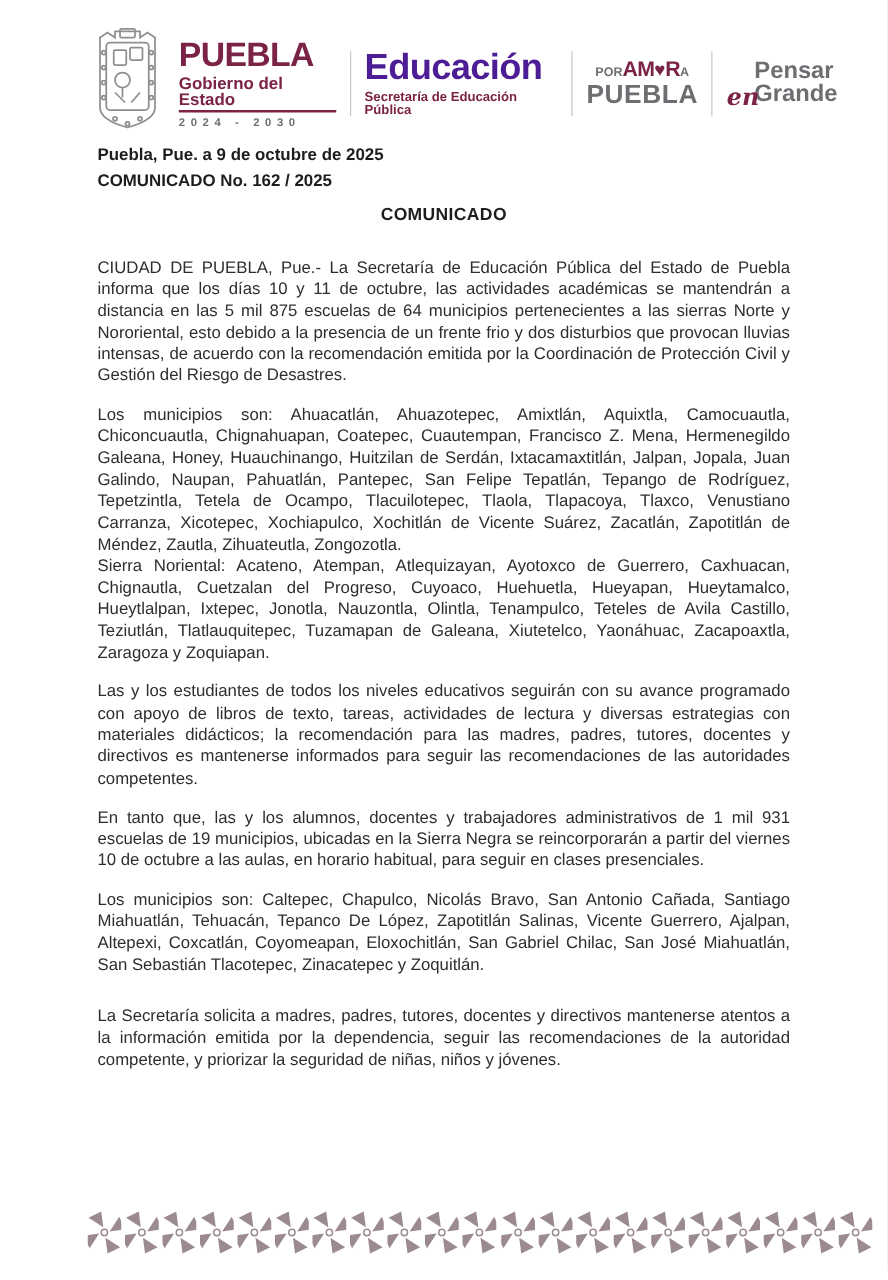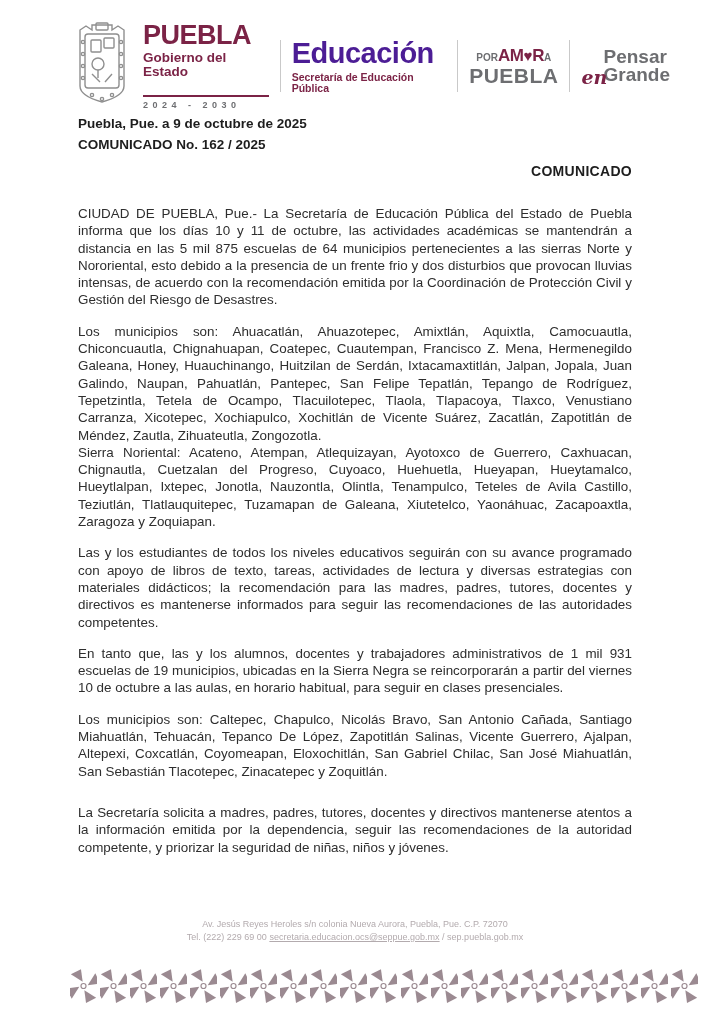--- a/index.html
+++ b/index.html
@@ -16,21 +16,21 @@
 
   
   .header{
     position:absolute;top:22px;left:72px;right:40px;
     display:flex;align-items:center;gap:11px;
   }
   .escudo{flex:0 0 auto;}
   .brand{display:flex;flex-direction:column;line-height:1;}
   .brand .name{font-size:27px;font-weight:800;letter-spacing:-0.5px;color:#7b2346;}
   .brand .subtitle{font-size:13.5px;font-weight:700;color:#7b2346;margin-top:2px;
-    border-bottom:2.5px solid #7b2346;padding-bottom:17px;}
+    border-bottom:2.5px solid #7b2346;padding-bottom:1px;}
   .brand .years{font-size:9px;font-weight:700;color:#6d6e71;letter-spacing:4.5px;margin-top:4px;}
   .vdiv{width:1px;height:52px;background:#c9c9c9;flex:0 0 auto;}
   .edu{display:flex;flex-direction:column;line-height:1;}
   .edu .title{font-size:29px;font-weight:800;color:#4c1d95;letter-spacing:-0.5px;}
   .edu .subtitle{font-size:10.5px;font-weight:700;color:#7b2346;margin-top:4px;}
   .poramor{display:flex;flex-direction:column;line-height:1;align-items:center;}
   .poramor .l1{display:flex;align-items:baseline;}
   .poramor .pre{font-size:10px;font-weight:800;color:#6d6e71;}
   .poramor .amor{font-size:17px;font-weight:800;color:#7b2346;letter-spacing:-0.5px;}
   .poramor .heart{font-size:15px;color:#7b2346;}
@@ -39,21 +39,21 @@
   .pensar{position:relative;display:flex;flex-direction:column;line-height:0.95;align-items:flex-start;padding-left:22px;}
   .pensar .w1{font-size:19px;font-weight:800;color:#6d6e71;}
   .pensar .l2{display:flex;align-items:flex-end;}
   .pensar .en{font-family:"DejaVu Serif", serif;font-style:italic;font-weight:700;
     font-size:19px;color:#7b2346;position:absolute;left:0;bottom:-2px;}
   .pensar .w3{font-size:19px;font-weight:800;color:#6d6e71;}
 
   
   .meta{position:absolute;left:78px;right:84px;top:114px;text-align:left;
     font-weight:700;font-size:13.5px;line-height:1.55;color:#1d1d1d;}
-  .heading{position:absolute;left:78px;right:78px;top:163px;text-align:right;
+  .heading{position:absolute;left:78px;right:78px;top:163px;text-align:center;
     font-weight:700;font-size:14px;color:#1d1d1d;letter-spacing:0.3px;}
 
   
   .bodytext{
     position:absolute;left:78px;right:78px;top:205px;
     font-size:13.4px;line-height:17.3px;text-align:justify;color:#2e2e2e;
   }
   .bodytext p{margin:0 0 14px 0;}
   .bodytext p.lastpara{margin-top:24px;}
 
@@ -150,26 +150,20 @@
     <p>
       <span>Los municipios son: Ahuacatlán, Ahuazotepec, Amixtlán, Aquixtla, Camocuautla, Chiconcuautla, Chignahuapan, Coatepec, Cuautempan, Francisco Z. Mena, Hermenegildo Galeana, Honey, Huauchinango, Huitzilan de Serdán, Ixtacamaxtitlán, Jalpan, Jopala, Juan Galindo, Naupan, Pahuatlán, Pantepec, San Felipe Tepatlán, Tepango de Rodríguez, Tepetzintla, Tetela de Ocampo, Tlacuilotepec, Tlaola, Tlapacoya, Tlaxco, Venustiano Carranza, Xicotepec, Xochiapulco, Xochitlán de Vicente Suárez, Zacatlán, Zapotitlán de Méndez, Zautla, Zihuateutla, Zongozotla.</span><br>
       <span>Sierra Noriental: Acateno, Atempan, Atlequizayan, Ayotoxco de Guerrero, Caxhuacan, Chignautla, Cuetzalan del Progreso, Cuyoaco, Huehuetla, Hueyapan, Hueytamalco, Hueytlalpan, Ixtepec, Jonotla, Nauzontla, Olintla, Tenampulco, Teteles de Avila Castillo, Teziutlán, Tlatlauquitepec, Tuzamapan de Galeana, Xiutetelco, Yaonáhuac, Zacapoaxtla, Zaragoza y Zoquiapan.</span>
     </p>
     <p>Las y los estudiantes de todos los niveles educativos seguirán con su avance programado con apoyo de libros de texto, tareas, actividades de lectura y diversas estrategias con materiales didácticos; la recomendación para las madres, padres, tutores, docentes y directivos es mantenerse informados para seguir las recomendaciones de las autoridades competentes.</p>
     <p>En tanto que, las y los alumnos, docentes y trabajadores administrativos de 1 mil 931 escuelas de 19 municipios, ubicadas en la Sierra Negra se reincorporarán a partir del viernes 10 de octubre a las aulas, en horario habitual, para seguir en clases presenciales.</p>
     <p>Los municipios son: Caltepec, Chapulco, Nicolás Bravo, San Antonio Cañada, Santiago Miahuatlán, Tehuacán, Tepanco De López, Zapotitlán Salinas, Vicente Guerrero, Ajalpan, Altepexi, Coxcatlán, Coyomeapan, Eloxochitlán, San Gabriel Chilac, San José Miahuatlán, San Sebastián Tlacotepec, Zinacatepec y Zoquitlán.</p>
     <p class="lastpara">La Secretaría solicita a madres, padres, tutores, docentes y directivos mantenerse atentos a la información emitida por la dependencia, seguir las recomendaciones de la autoridad competente, y priorizar la seguridad de niñas, niños y jóvenes.</p>
   </div>
 
-  <div class="footer">
-    <div>Av. Jesús Reyes Heroles s/n colonia Nueva Aurora, Puebla, Pue. C.P. 72070</div>
-    <div>
-      <span>Tel. (222) 229 69 00 </span><span class="email">secretaria.educacion.ocs@seppue.gob.mx</span><span> / sep.puebla.gob.mx</span>
-    </div>
-  </div>
 
   <div class="ornaments">
     <svg width="27" height="40" viewBox="0 0 32 44">
       <g fill="#9b8a91">
         <polygon points="15,17 1,8 13,2" transform="rotate(0 16 22)"></polygon>
         <polygon points="15,17 1,8 13,2" transform="rotate(90 16 22)"></polygon>
         <polygon points="15,17 1,8 13,2" transform="rotate(180 16 22)"></polygon>
         <polygon points="15,17 1,8 13,2" transform="rotate(270 16 22)"></polygon>
       </g>
       <circle cx="16" cy="22" r="3" fill="#ffffff" stroke="#9b8a91" stroke-width="1.4"></circle>

